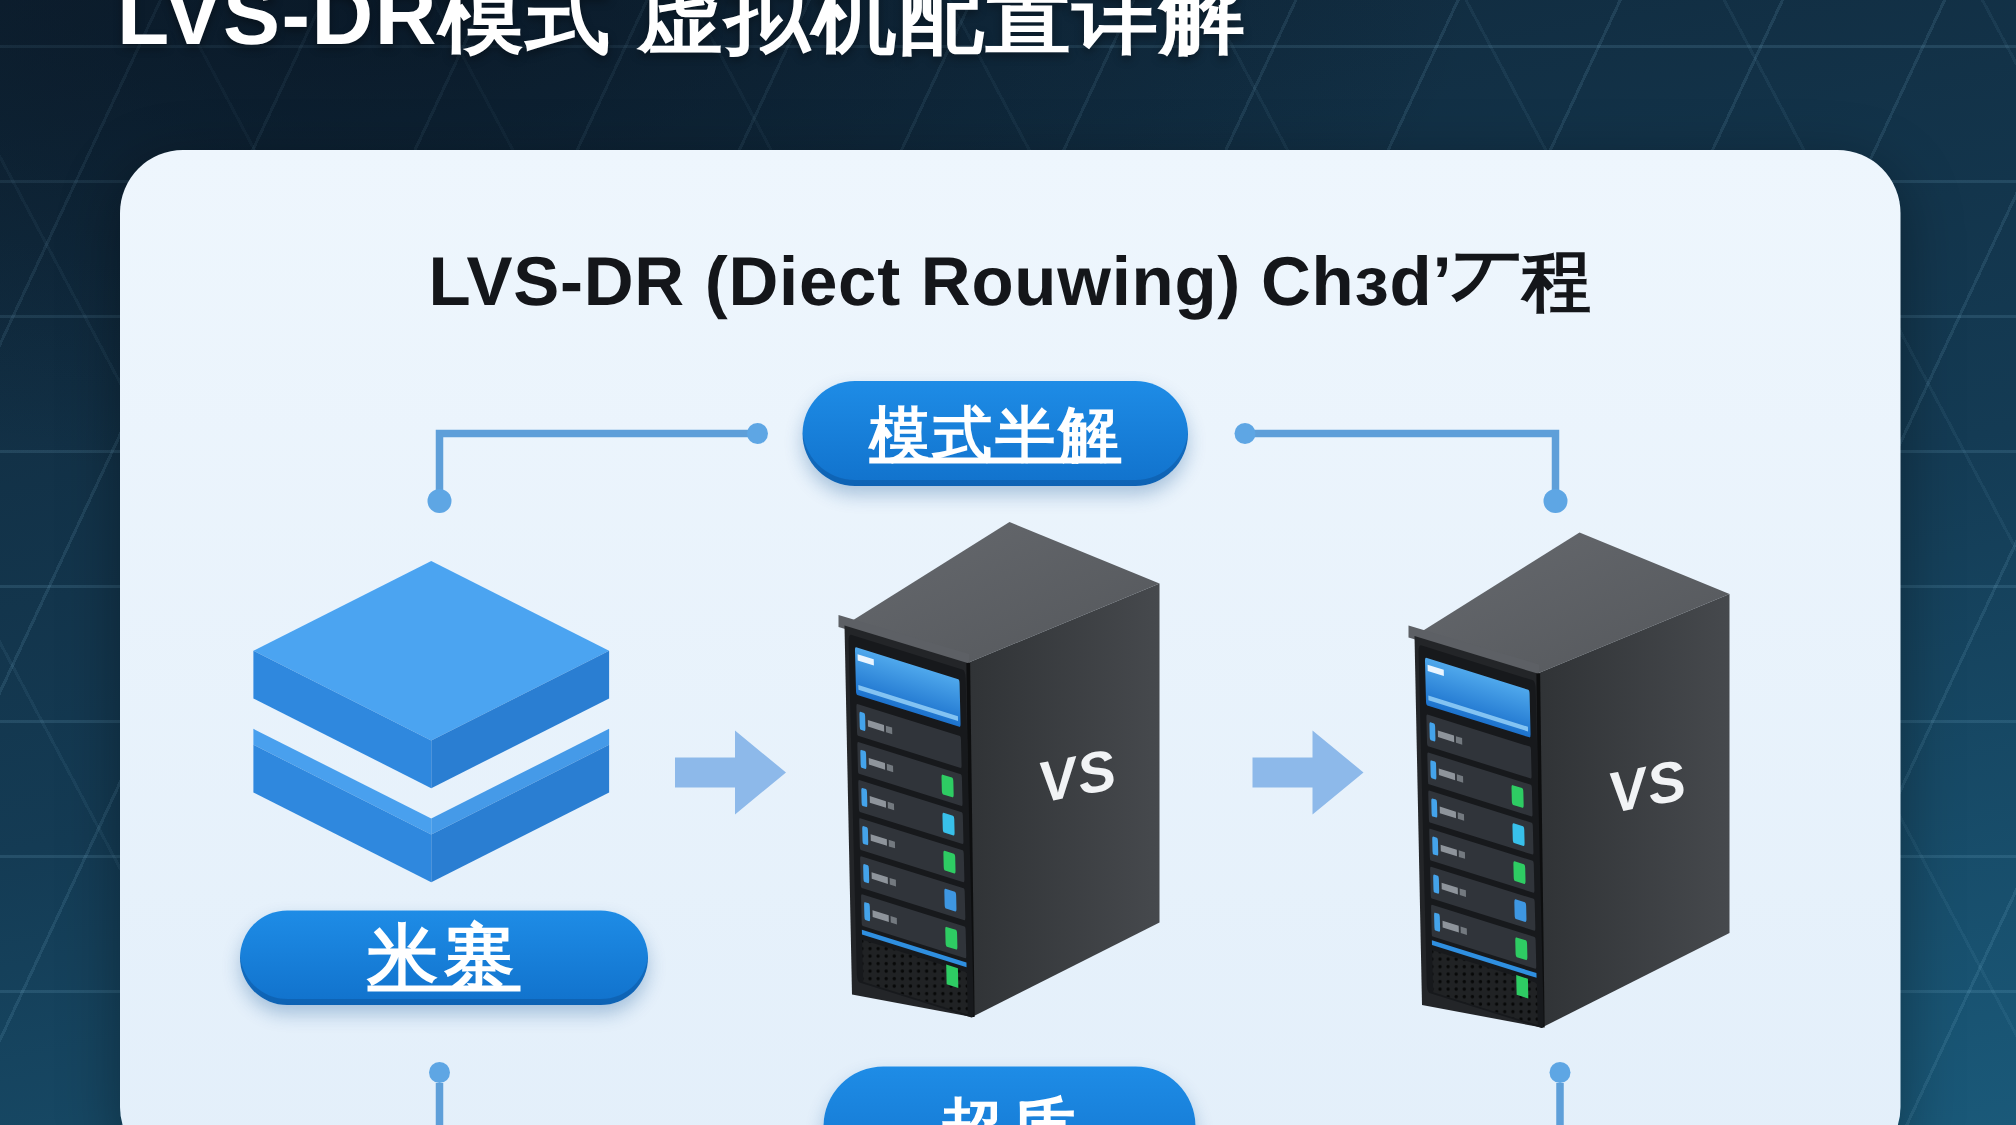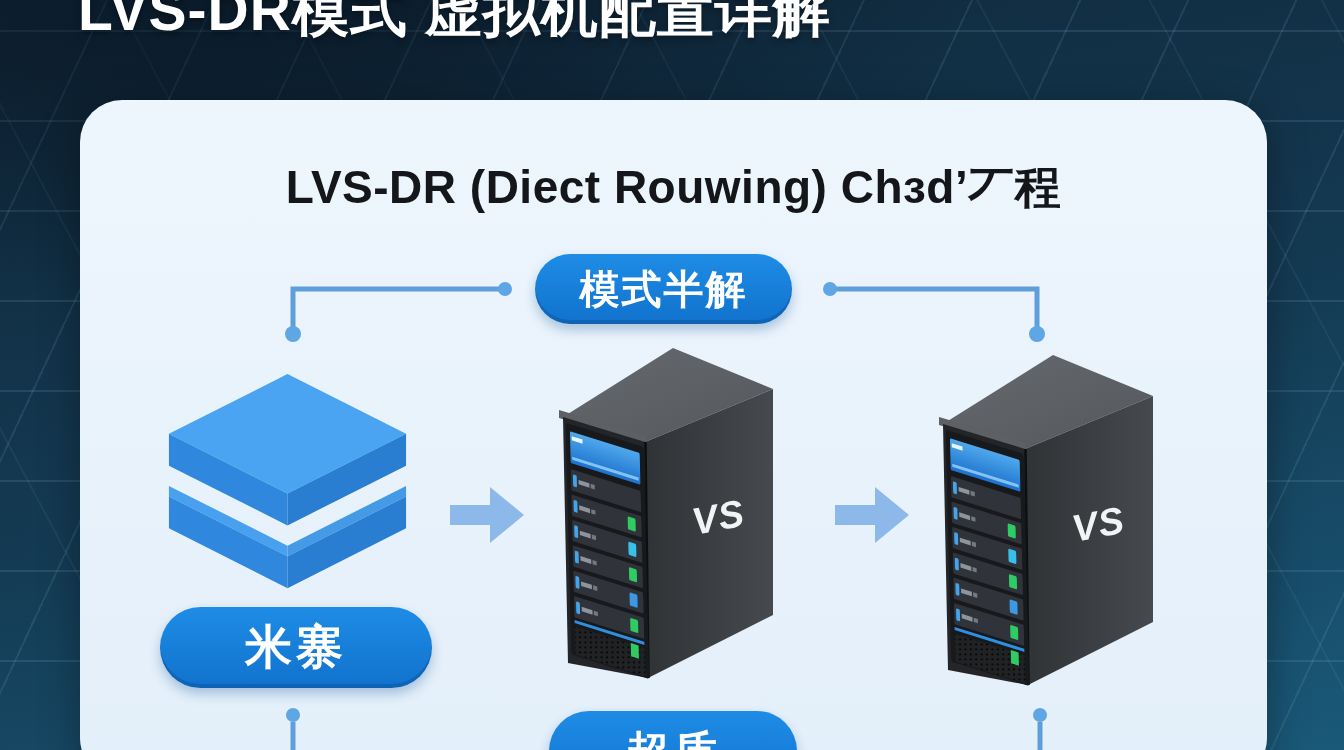--- a/index.html
+++ b/index.html
@@ -16,23 +16,23 @@
     font-size:57px;font-weight:800;letter-spacing:1px;line-height:1;
     text-shadow:0 3px 6px rgba(0,0,0,.35);white-space:nowrap;}
   .panel{position:absolute;left:80px;top:100px;width:1187px;height:680px;
     border-radius:42px;background:linear-gradient(180deg,#eef6fd 0%,#e3effa 100%);
     box-shadow:0 10px 40px rgba(0,0,0,.35);}
   .panel-heading{margin:0;padding-top:61px;text-align:center;color:#14161a;
     font-size:46px;font-weight:800;letter-spacing:.5px;line-height:1.15;white-space:nowrap;}
   .pill{position:absolute;display:flex;align-items:center;justify-content:center;
     color:#ffffff;font-weight:800;
     background:linear-gradient(180deg,#1e8ce6 0%,#1172cc 100%);
-    box-shadow:0 6px 12px rgba(18,84,150,.30), inset 0 -4px 0 rgba(0,30,70,.18);}
+    box-shadow:0 6px 12px rgba(18,84,150,.30), inset 0 -4px 0 rgba(0,30,70,.18);text-decoration:underline;}
   .pill-top{left:535px;top:254px;width:257px;height:70px;border-radius:36px;font-size:40px;letter-spacing:2px;}
-  .pill-left{left:160px;top:607px;width:272px;height:81px;border-radius:41px;font-size:47px;letter-spacing:4px;}
+  .pill-left{left:160px;top:607px;width:272px;height:63px;border-radius:41px;font-size:47px;letter-spacing:4px;}
   .pill-bottom{left:549px;top:711px;width:248px;height:84px;border-radius:40px;font-size:44px;letter-spacing:3px;align-items:flex-start;padding-top:0;}
   .pill-bottom span{margin-top:12px;}
   .overlay-svg{position:absolute;left:0;top:0;}
   .stack-svg{position:absolute;left:163px;top:374px;}
   .tower1{position:absolute;left:545px;top:345px;}
   .tower2{position:absolute;left:925px;top:352px;}
   .hidden-defs{position:absolute;width:0;height:0;}
 </style>
 </head>
 <body>

